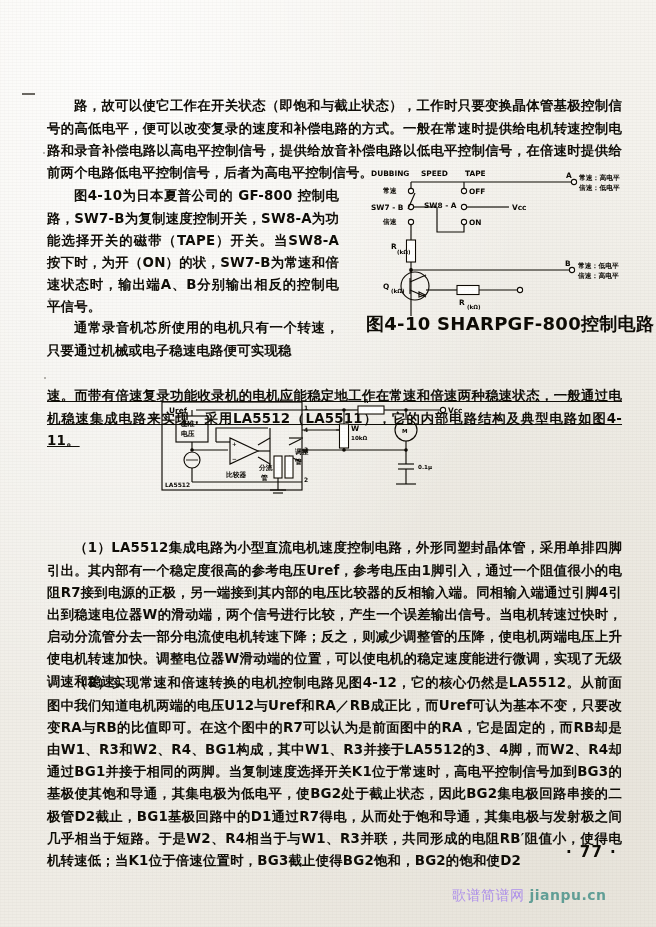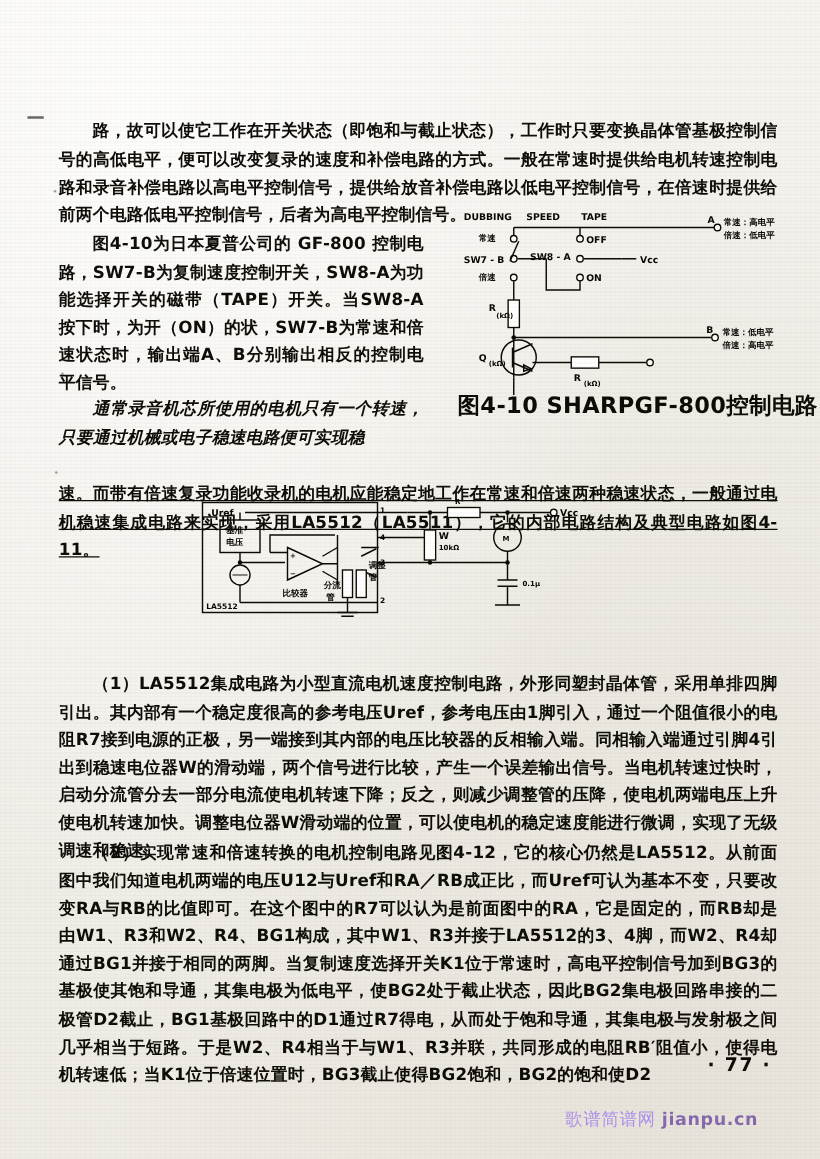--- a/index.html
+++ b/index.html
@@ -38,21 +38,21 @@
     text-align:justify;
     text-justify:inter-character;
     -webkit-font-smoothing:none;
     filter:contrast(1.12) blur(.18px);
   }
   .ind{text-indent:27px;}
 
   #para-intro{left:47px;top:82px;width:575px;}
   #para-fig410{left:47px;top:172px;width:292px;}
   #head-3{left:47px;top:283px;width:292px;font-size:13.2px;}
-  #para-motor{left:47px;top:304px;width:292px;font-style:italic;}
+  #para-motor{left:47px;top:304px;width:292px;}
   #para-motor-tail{left:47px;top:372px;width:575px;text-decoration:underline;}
   #para-1{left:47px;top:524px;width:575px;}
   #para-2{left:47px;top:659px;width:575px;}
 
   
   #fig-410{position:absolute;left:345px;top:166px;width:278px;height:152px;margin-left:24px;}
   #fig-410 svg{display:block;filter:contrast(1.2) blur(.15px);}
   .cap{
     position:absolute;
     font-weight:700;font-size:18px;color:#1b1914;
@@ -76,21 +76,21 @@
   #margin-dash{
     position:absolute;left:22px;top:93px;width:13px;height:2px;background:#3a362e;opacity:.75;
   }
   .spk{position:absolute;width:2px;height:2px;background:#55504a;opacity:.55;border-radius:50%;}
 
   #watermark{
     position:absolute;left:452px;top:887px;
     font-size:14px;letter-spacing:.5px;white-space:nowrap;opacity:.62;
   }
   #watermark .cn{color:#8b5cf6;font-weight:400;}
-  #watermark .en{color:#4c1d95;font-weight:700;font-family:"DejaVu Sans",sans-serif;text-align:right;}
+  #watermark .en{color:#0f766e;font-weight:700;font-family:"DejaVu Sans",sans-serif;text-align:right;}
 
   
   text{font-family:"DejaVu Sans","Liberation Sans",sans-serif;fill:#1c1a15;}
   .lbl{font-size:7.4px;font-weight:700;}
   .lbl-cn{font-size:6.8px;font-weight:700;}
   .lbl-sm{font-size:5.6px;font-weight:700;}
   .lbl-pin{font-size:6px;font-weight:700;}
   .wire{stroke:#1f1c17;stroke-width:1.15;fill:none;}
   .wire-thin{stroke:#2a2620;stroke-width:.9;fill:none;}
   .node{fill:#1f1c17;}

